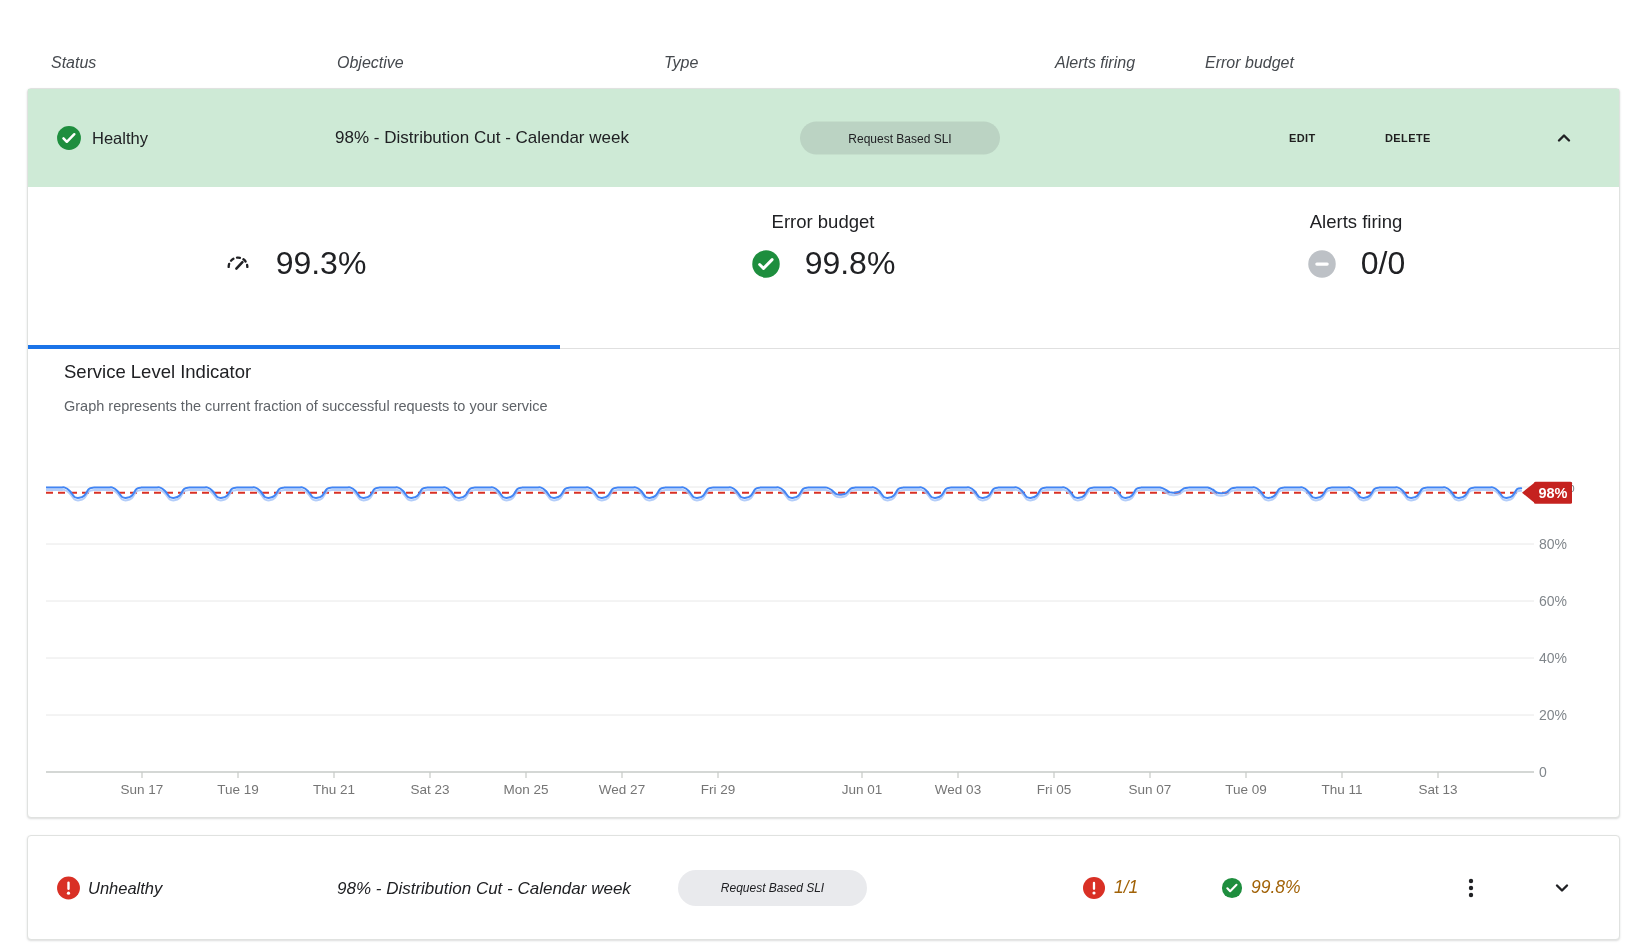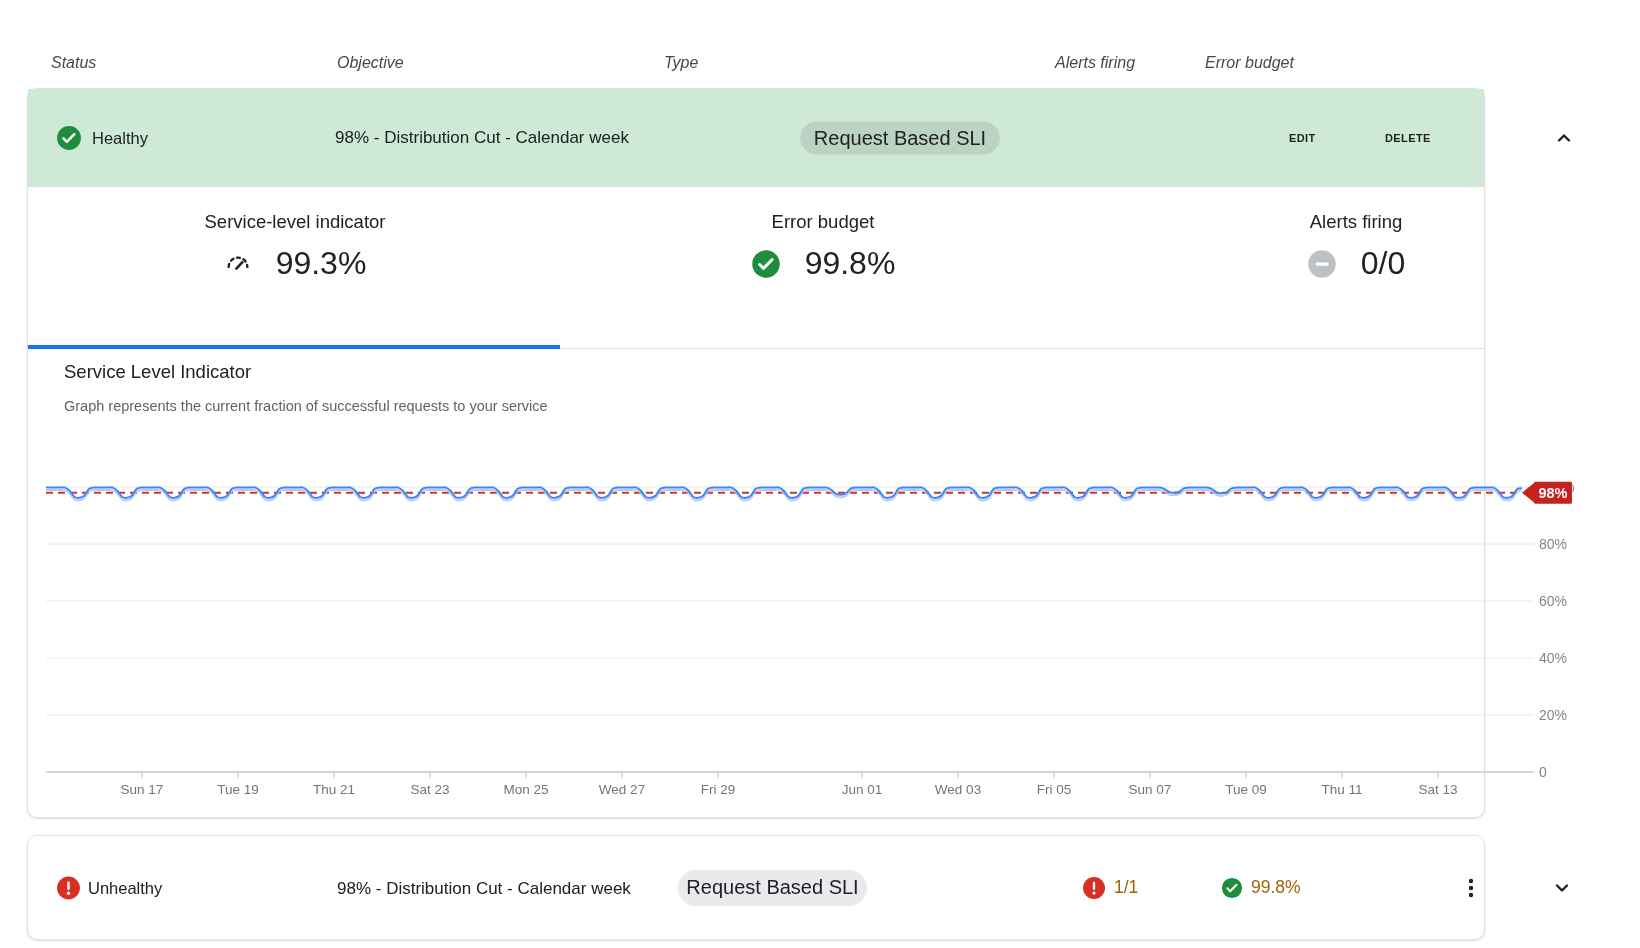--- a/index.html
+++ b/index.html
@@ -6,34 +6,34 @@
   html,body { background:#fff; }
   #page {
     position:relative; width:1640px; height:948px; overflow:hidden;
     background:#ffffff; font-family:"Liberation Sans", sans-serif; color:#202124;
   }
 
   
   .col-label { position:absolute; top:54px; font-size:16px; color:#45494e; white-space:nowrap;font-style:italic; }
 
   
-  .card { position:absolute; left:27px; width:1458px; background:#fff;
-          border:1px solid #e0e2e0; border-radius:10px;
+  .card { position:absolute; left:27px; width:1593px; background:#fff;
+          border:1px solid #e0e2e0; border-radius:4px;
           box-shadow:0 1px 2px rgba(60,64,67,.18); }
   #card-expanded { top:88px; height:730px; }
-  #card-unhealthy { top:835px; height:105px; }
+  #card-unhealthy { top:835px; height:105px;font-style:italic; }
 
   
   .green-row { position:absolute; left:0; top:0; width:100%; height:98px; background:#ceead6; }
   .vcenter { position:absolute; top:50%; transform:translateY(-50%); }
   .status-group { left:28px; display:flex; align-items:center; gap:10px; }
   .status-label { font-size:16.5px; color:#202124; white-space:nowrap; }
   .objective-top { left:279px; width:350px; text-align:center; font-size:17px; white-space:nowrap; }
   .chip { display:flex; align-items:center; justify-content:center;
-          font-size:20px; color:#202124; white-space:nowrap; }
+          font-size:12px; color:#202124; white-space:nowrap; }
   .chip-top { left:772px; width:200px; height:33px; border-radius:16.5px; background:rgba(60,64,67,.13); }
   .text-btn { font-size:11px; font-weight:600; letter-spacing:.4px; color:#1f1f1f;
               background:none; border:none; cursor:pointer; font-family:inherit; white-space:nowrap; }
   .edit-btn { left:1261px; } .delete-btn { left:1357px;text-align:right; }
   .icon-btn { width:30px; height:30px; display:flex; align-items:center; justify-content:center;
               background:none; border:none; cursor:pointer; }
   .chev-top { left:1521px; }
 
   
   .tab { position:absolute; top:98px; width:360px; height:158px; cursor:pointer; }
@@ -83,21 +83,20 @@
       <button class="vcenter text-btn edit-btn">EDIT</button>
       <button class="vcenter text-btn delete-btn">DELETE</button>
       <button class="vcenter icon-btn chev-top">
         <svg width="24" height="24" viewBox="0 0 24 24">
           <path d="M7 14.5l5-5 5 5" stroke="#202124" stroke-width="2.4" fill="none" stroke-linecap="round" stroke-linejoin="round"></path>
         </svg>
       </button>
     </div>
 
     <div class="tab tab-sli">
-      <div class="tab-title">Service-level indicator</div>
       <div class="tab-value">
         <svg width="28" height="28" viewBox="0 0 24 24">
           <path d="M4,14.5 A8,8 0 0 1 20,14.5" stroke="#202124" stroke-width="2" fill="none" stroke-linecap="round" stroke-dasharray="2.6 3.2"></path>
           <path d="M10.6 16l5.2-5.6" stroke="#202124" stroke-width="2.2" fill="none" stroke-linecap="round"></path>
         </svg>
         <span>99.3%</span>
       </div>
     </div>
     <div class="tab tab-eb">
       <div class="tab-title">Error budget</div>

